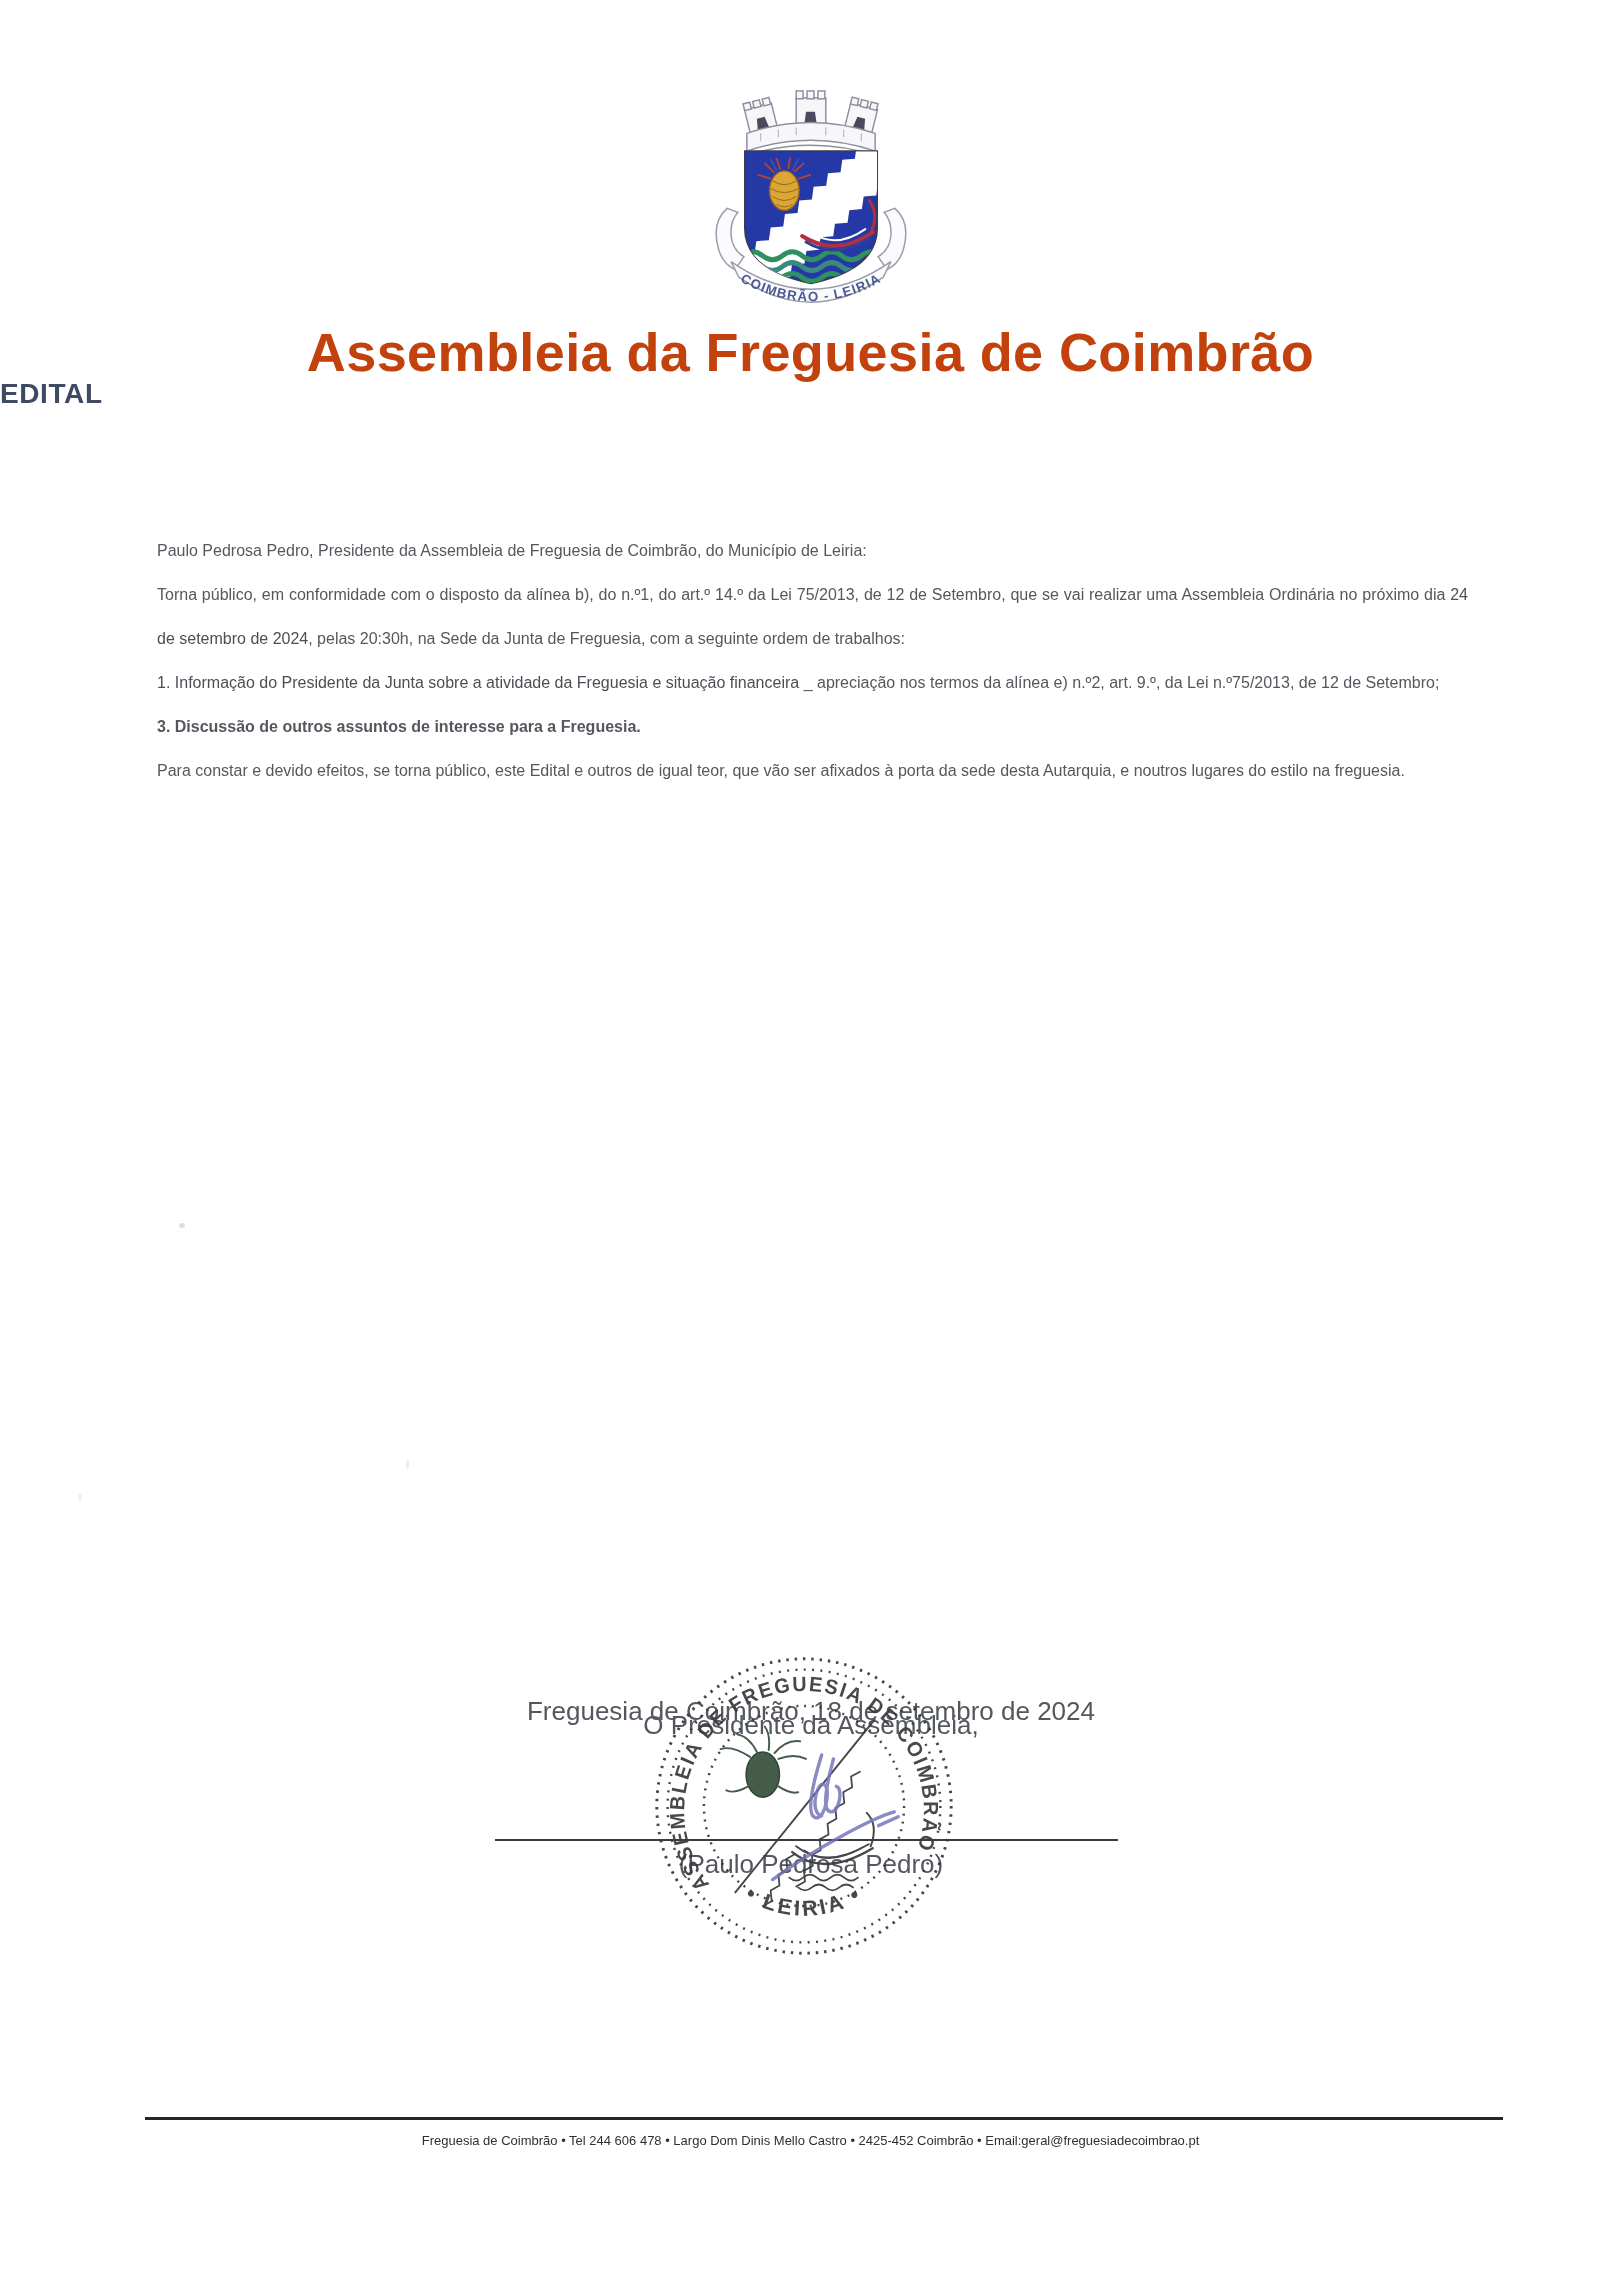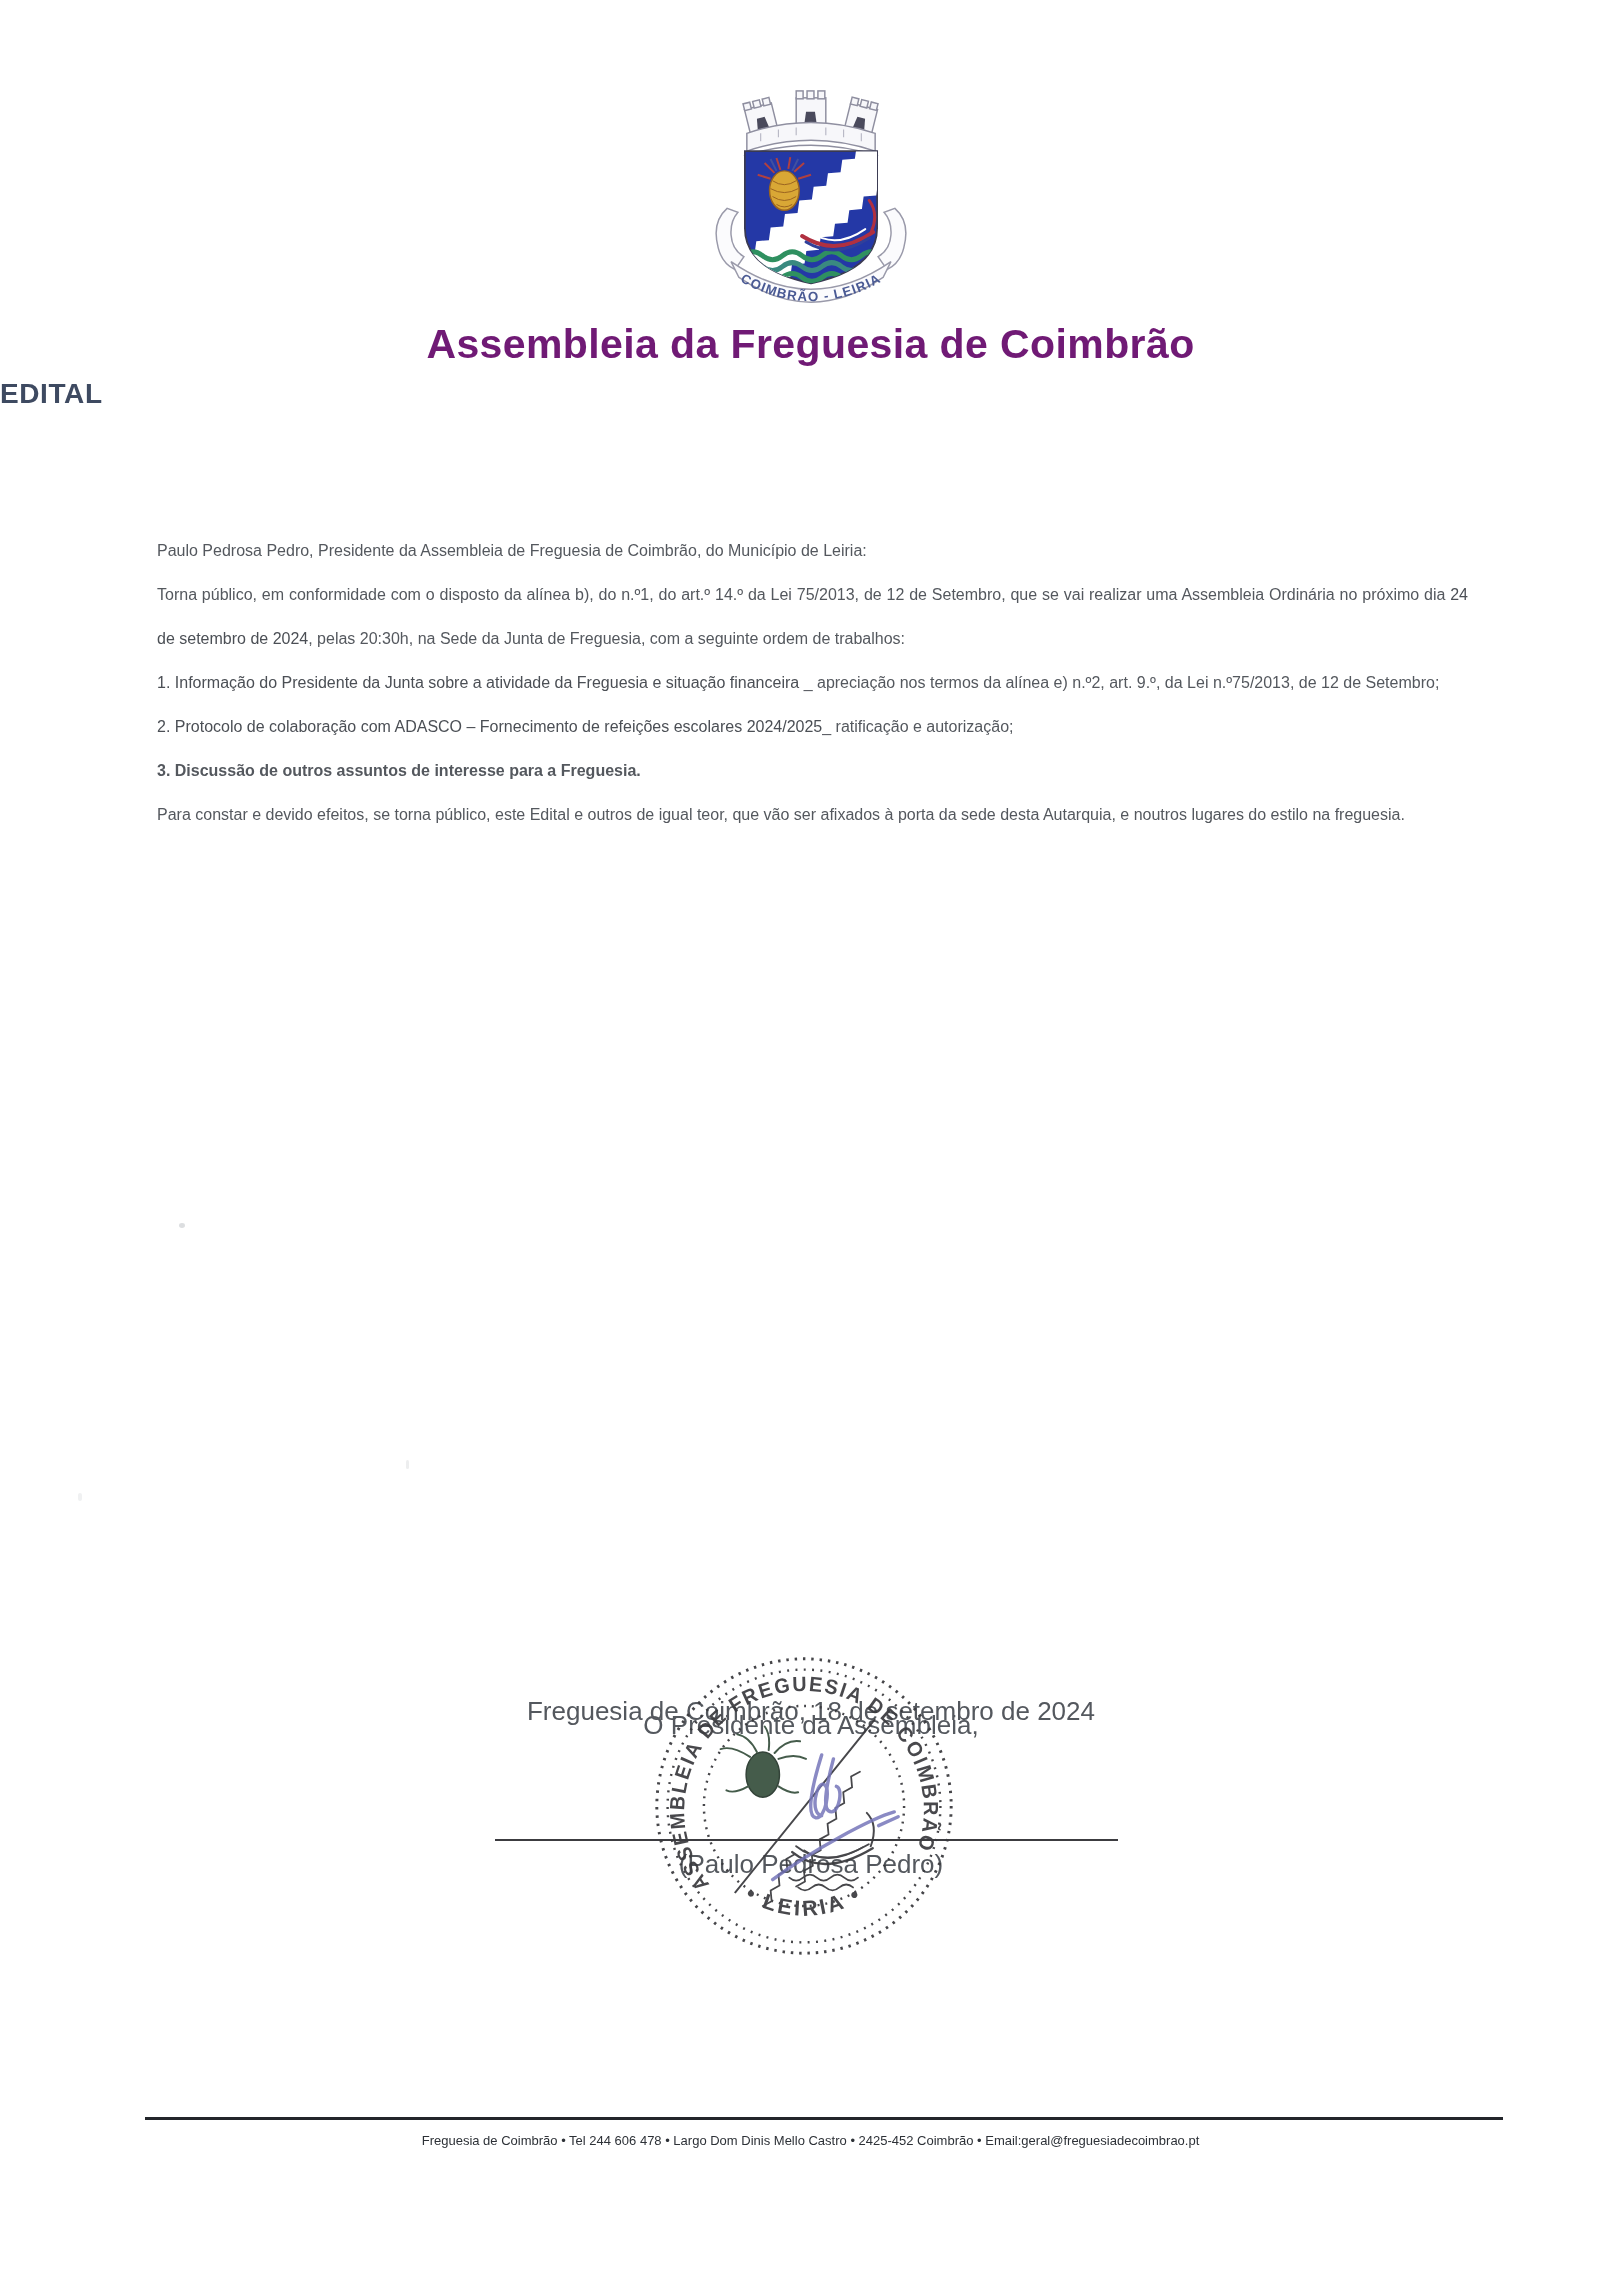--- a/index.html
+++ b/index.html
@@ -3,21 +3,21 @@
 <meta charset="utf-8">
 <style>
   html,body{margin:0;padding:0;}
   body{
     width:1621px;height:2294px;position:relative;background:#ffffff;
     font-family:"Liberation Sans", sans-serif;overflow:hidden;
   }
   .crest{position:absolute;left:50%;top:82px;transform:translateX(-50%);width:227px;height:233px;}
   .title{
     position:absolute;top:321px;left:0;width:100%;text-align:center;
-    font-size:41px;font-weight:700;color:#701a75;letter-spacing:0.4px;
+    font-size:54px;font-weight:700;color:#c2410c;letter-spacing:0.4px;
   }
   .subtitle{
     position:absolute;top:378px;left:0;width:100%;text-align:left;
     font-size:28px;font-weight:700;color:#3e4a61;letter-spacing:0.6px;
   }
   .body-text{
     position:absolute;left:157px;top:529px;width:1311px;
     font-size:16px;line-height:44px;color:#54585e;text-align:justify;
   }
   .body-text p{margin:0;}
@@ -137,21 +137,20 @@
   </svg>
 </div>
 
 <div class="title">Assembleia da Freguesia de Coimbrão</div>
 <div class="subtitle">EDITAL</div>
 
 <div class="body-text">
   <p class="p-intro">Paulo Pedrosa Pedro, Presidente da Assembleia de Freguesia de Coimbrão, do Município de Leiria:</p>
   <p class="p-notice"><span>Torna público, em conformidade com o disposto da alínea b), do n.º1, do art.º 14.º da Lei 75/2013, de 12 de Setembro, que se vai realizar uma Assembleia Ordinária no próximo dia </span><span class="bold">24 de setembro de 2024</span><span>, pelas 20:30h, na Sede da Junta de Freguesia, com a seguinte ordem de trabalhos:</span></p>
   <p class="p-item1"><span class="bold">1. Informação do Presidente da Junta sobre a atividade da Freguesia e situação financeira</span><span> _ apreciação nos termos da alínea e) n.º2, art. 9.º, da Lei n.º75/2013, de 12 de Setembro;</span></p>
-  <p class="p-item2"><span class="bold">2. Protocolo de colaboração com ADASCO – Fornecimento de refeições escolares 2024/2025</span><span>_ ratificação e autorização;</span></p>
   <p class="p-item3">3. Discussão de outros assuntos de interesse para a Freguesia.</p>
   <p>Para constar e devido efeitos, se torna público, este Edital e outros de igual teor,  que vão ser afixados à porta da sede desta Autarquia, e noutros lugares do estilo na freguesia.</p>
 </div>
 
 <div class="sig-center place-date">Freguesia de Coimbrão, 18 de setembro de 2024</div>
 <div class="sig-center role-line">O Presidente da Assembleia,</div>
 <div class="signature-rule"></div>
 <div class="sig-center name-line">(Paulo Pedrosa Pedro)</div>
 
 <div class="stamp">

